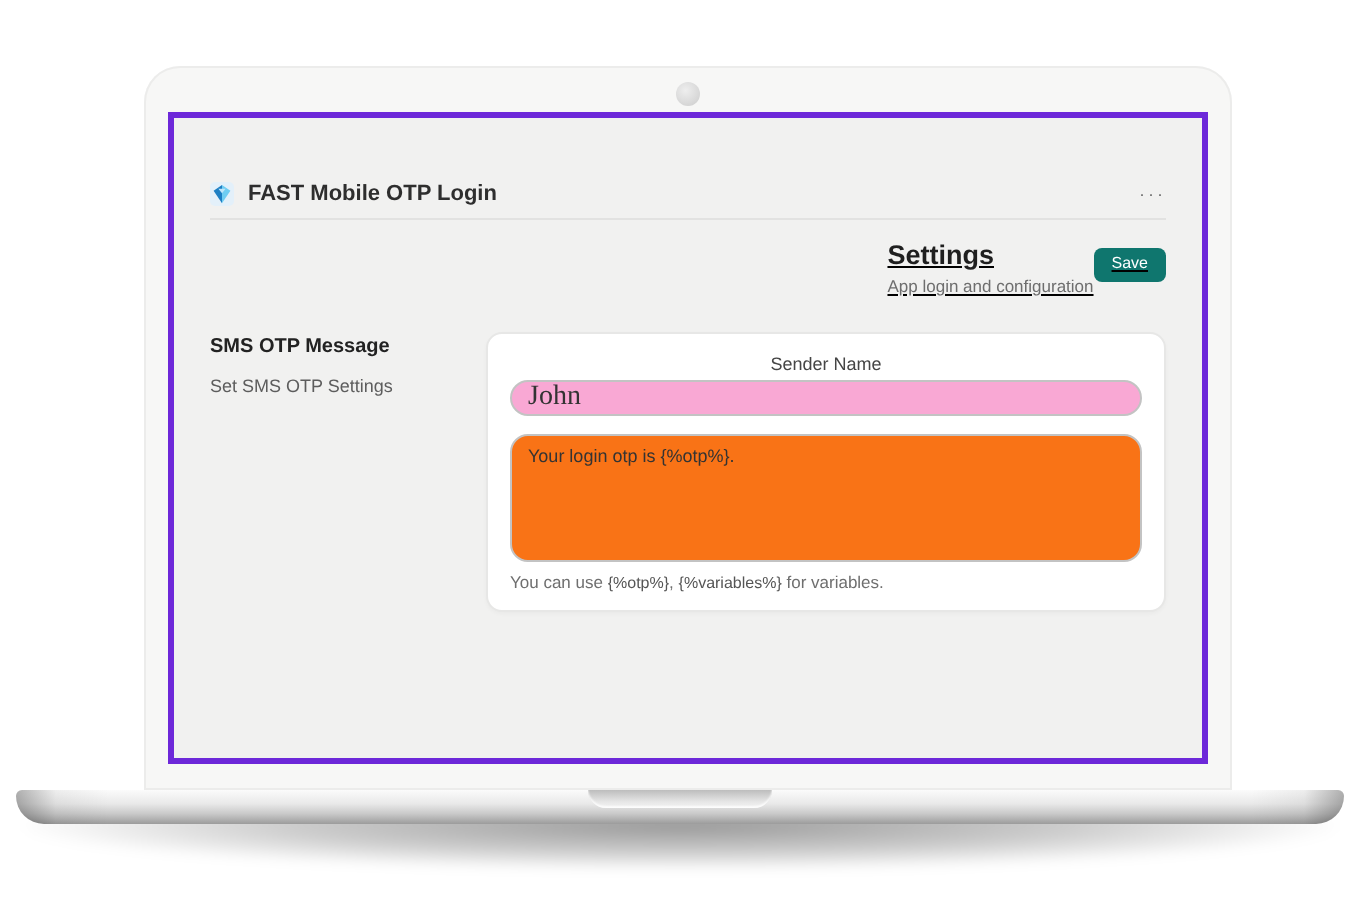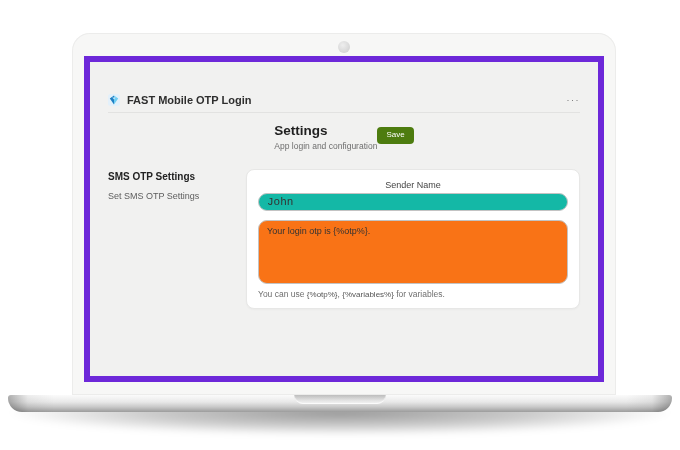--- a/index.html
+++ b/index.html
@@ -22,49 +22,49 @@
     background:
       linear-gradient(90deg, rgba(0,0,0,0.30) 0%, rgba(0,0,0,0.05) 3%, rgba(0,0,0,0) 7%, rgba(0,0,0,0) 93%, rgba(0,0,0,0.05) 97%, rgba(0,0,0,0.30) 100%),
       linear-gradient(180deg, #fbfbfb 0%, #e9e9e9 40%, #c9c9c9 70%, #9c9c9c 100%); }
   .base-notch { position:absolute; left:50%; top:0; transform:translateX(-50%);
     width:92px; height:9px; border-radius:0 0 10px 10px;
     background:linear-gradient(180deg, #bdbdbd 0%, #e6e6e6 65%, #f3f3f3 100%);
     box-shadow:inset 0 -1px 1px rgba(255,255,255,0.8); }
 
   
   .screen-content { position:absolute; left:12px; top:23px; right:12px; bottom:13px;
-    background:#f1f1f0; border:6px solid #6d28d9; overflow:hidden; }
+    background:#f1f1f0; border:3px solid #6d28d9; overflow:hidden; }
 
   .app-header { display:flex; align-items:center; height:24px; margin:27px 18px 0;
     border-bottom:1px solid #e2e2e1; padding-bottom:1px; }
   .app-logo { width:12px; height:12px; margin-right:7px; flex-shrink:0; }
   .app-title { font-size:11px; font-weight:bold; color:#2e2e2e; }
   .menu-dots { margin-left:auto; color:#6f6f6f; font-size:9px; letter-spacing:1.5px;
     cursor:pointer; line-height:1; padding:2px 0; }
 
-  .settings-row { display:flex; justify-content:center; align-items:flex-start;
-    padding:10px 18px 0; }
+  .settings-row { display:flex; justify-content:flex-end; align-items:flex-start;
+    padding:10px 18px 0;text-decoration:underline; }
   .page-title { font-size:13.5px; font-weight:bold; color:#1f1f1f; }
   .page-subtitle { font-size:8.5px; color:#6e6e6e; margin-top:3px; }
-  .save-btn { background:#4d7c0f; color:#ffffff; font-size:8px; line-height:1;
+  .save-btn { background:#0f766e; color:#ffffff; font-size:8px; line-height:1;
     padding:4px 9px 5px; border:none; border-radius:4px; margin-top:4px; cursor:pointer;
     font-family:"Liberation Sans", sans-serif; }
 
   .form-row { display:flex; align-items:flex-start; padding:0 18px; margin-top:18px; }
   .form-side { width:122px; flex-shrink:0; margin-right:16px; padding-top:2px; }
   .section-title { font-size:10px; font-weight:bold; color:#222222; }
   .section-desc { font-size:9px; color:#5d5d5d; margin-top:9px; }
 
   .card { flex:1; background:#ffffff; border:1px solid #e7e7e6; border-radius:8px;
     padding:10px 11px 9px; box-shadow:0 1px 2px rgba(0,0,0,0.03); }
   .field-label { font-size:9px; color:#454545; margin-bottom:3px;text-align:center; }
   .field-message { margin-top:9px; }
   .text-input { display:block; width:100%; height:18px; border:1px solid #c3c3c3;
-    border-radius:9px; padding:0 8px; font-size:11px; color:#333333; background:#14b8a6;
-    font-family:Liberation Mono, monospace; outline:none; }
+    border-radius:9px; padding:0 8px; font-size:14px; color:#333333; background:#f9a8d4;
+    font-family:Liberation Serif, serif; outline:none; }
   .text-area { display:block; width:100%; height:64px; border:1px solid #c3c3c3;
     border-radius:9px; padding:5px 8px; font-size:9px; color:#333333; background:#f97316;
     font-family:"Liberation Sans", sans-serif; resize:none; outline:none; }
   .helper { font-size:8.5px; color:#6f6f6f; margin-top:5px; }
   .helper code { font-family:Liberation Sans, sans-serif; font-size:8px; color:#555555; }
 </style>
 </head>
 <body>
 
 <div class="stage">
@@ -90,21 +90,21 @@
       <div class="settings-row">
         <div>
           <div class="page-title">Settings</div>
           <div class="page-subtitle">App login and configuration</div>
         </div>
         <button class="save-btn">Save</button>
       </div>
 
       <div class="form-row">
         <div class="form-side">
-          <div class="section-title">SMS OTP Settings</div>
+          <div class="section-title">SMS OTP Message</div>
           <div class="section-desc">Set SMS OTP Settings</div>
         </div>
 
         <div class="card">
           <div class="field">
             <div class="field-label">Sender Name</div>
             <input class="text-input" type="text" value="John" style="">
           </div>
 
           <div class="field field-message">

